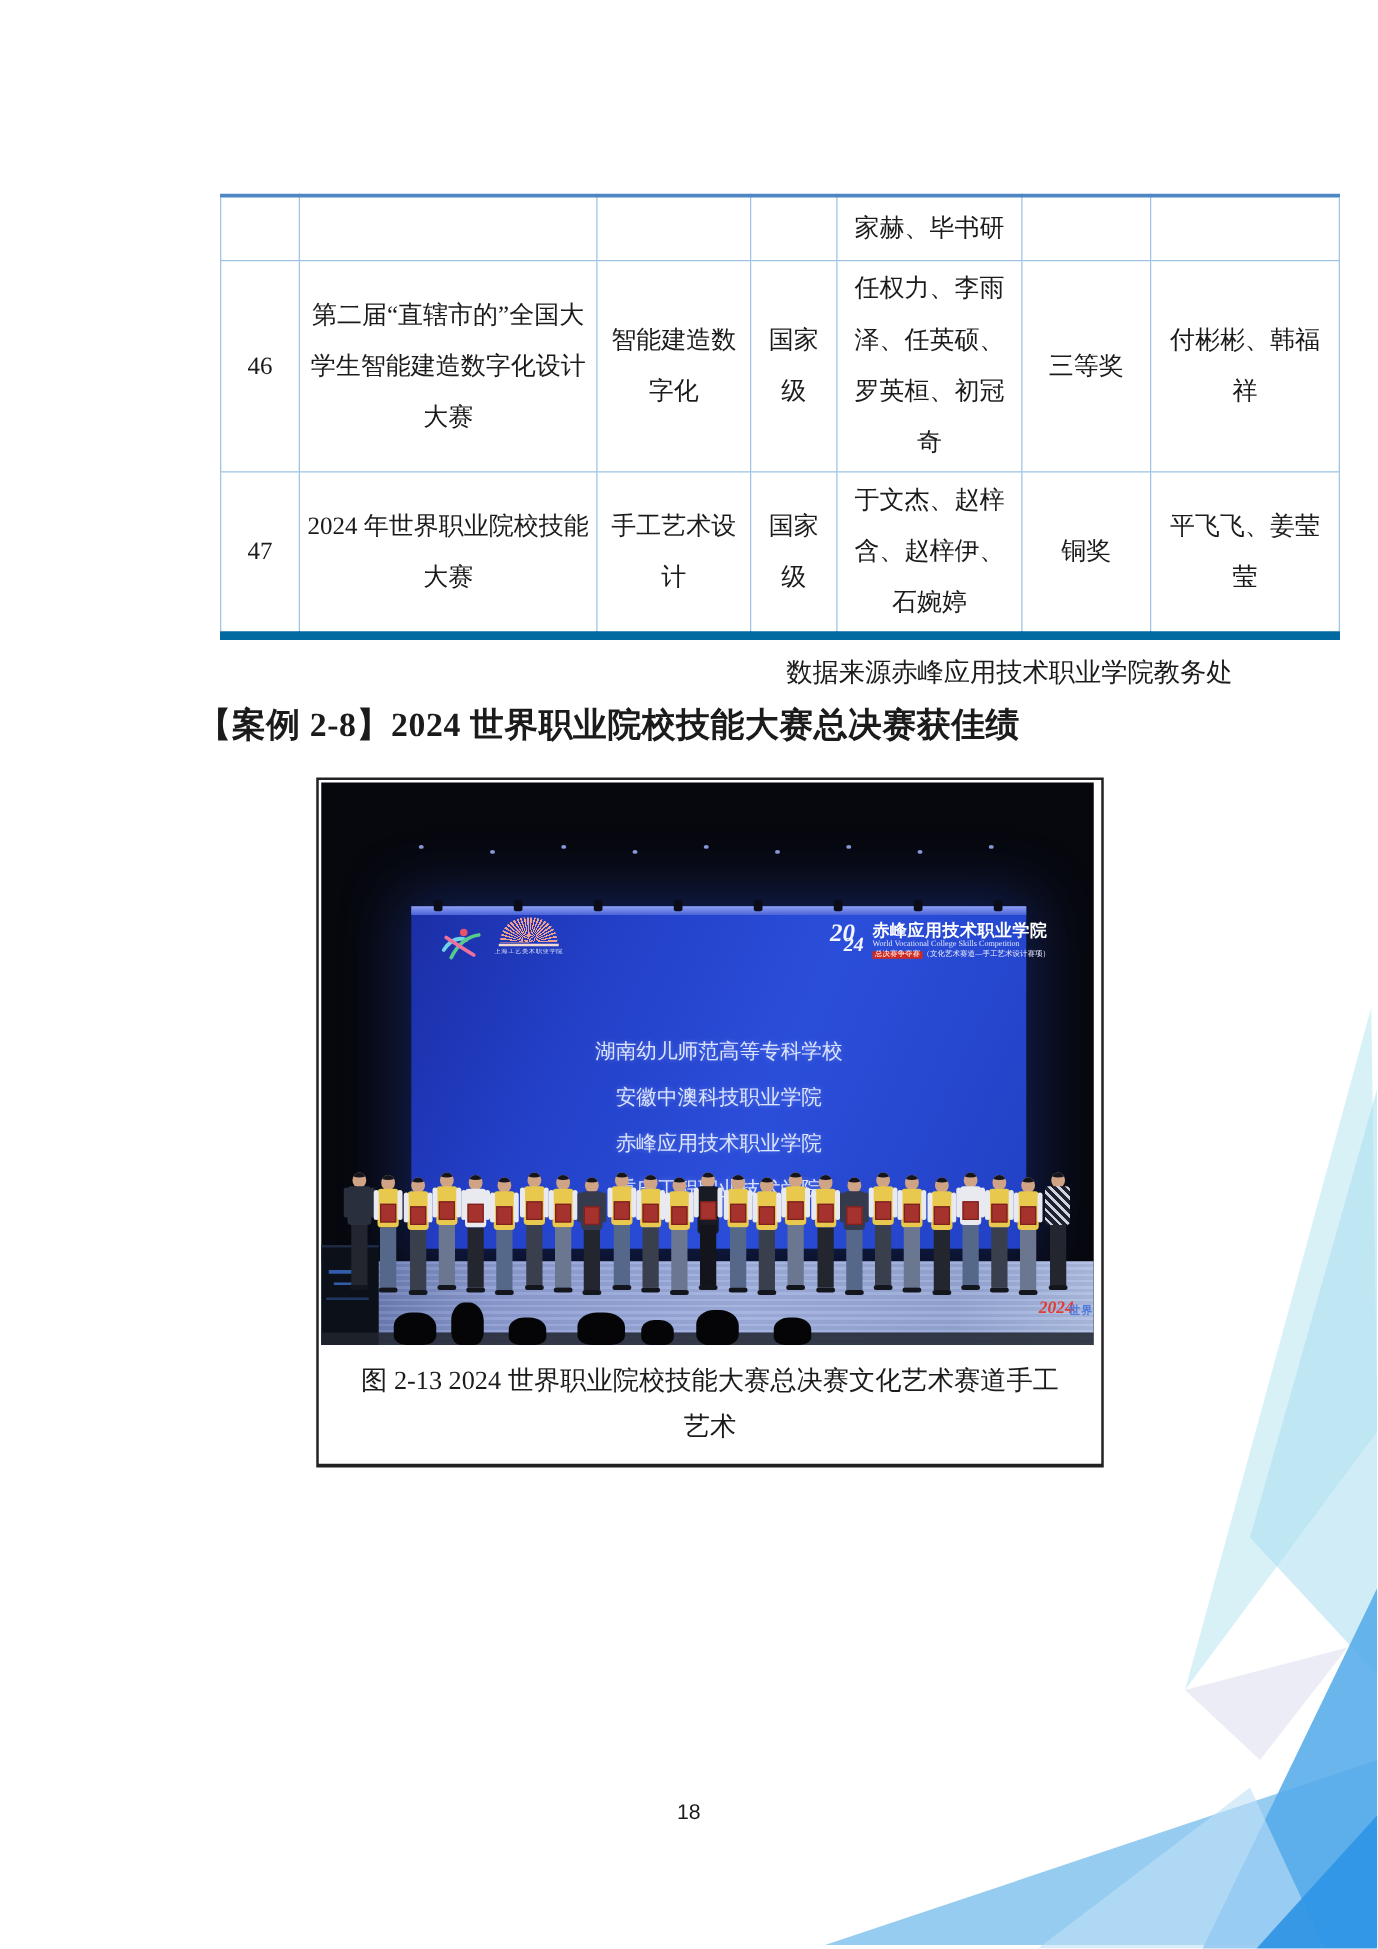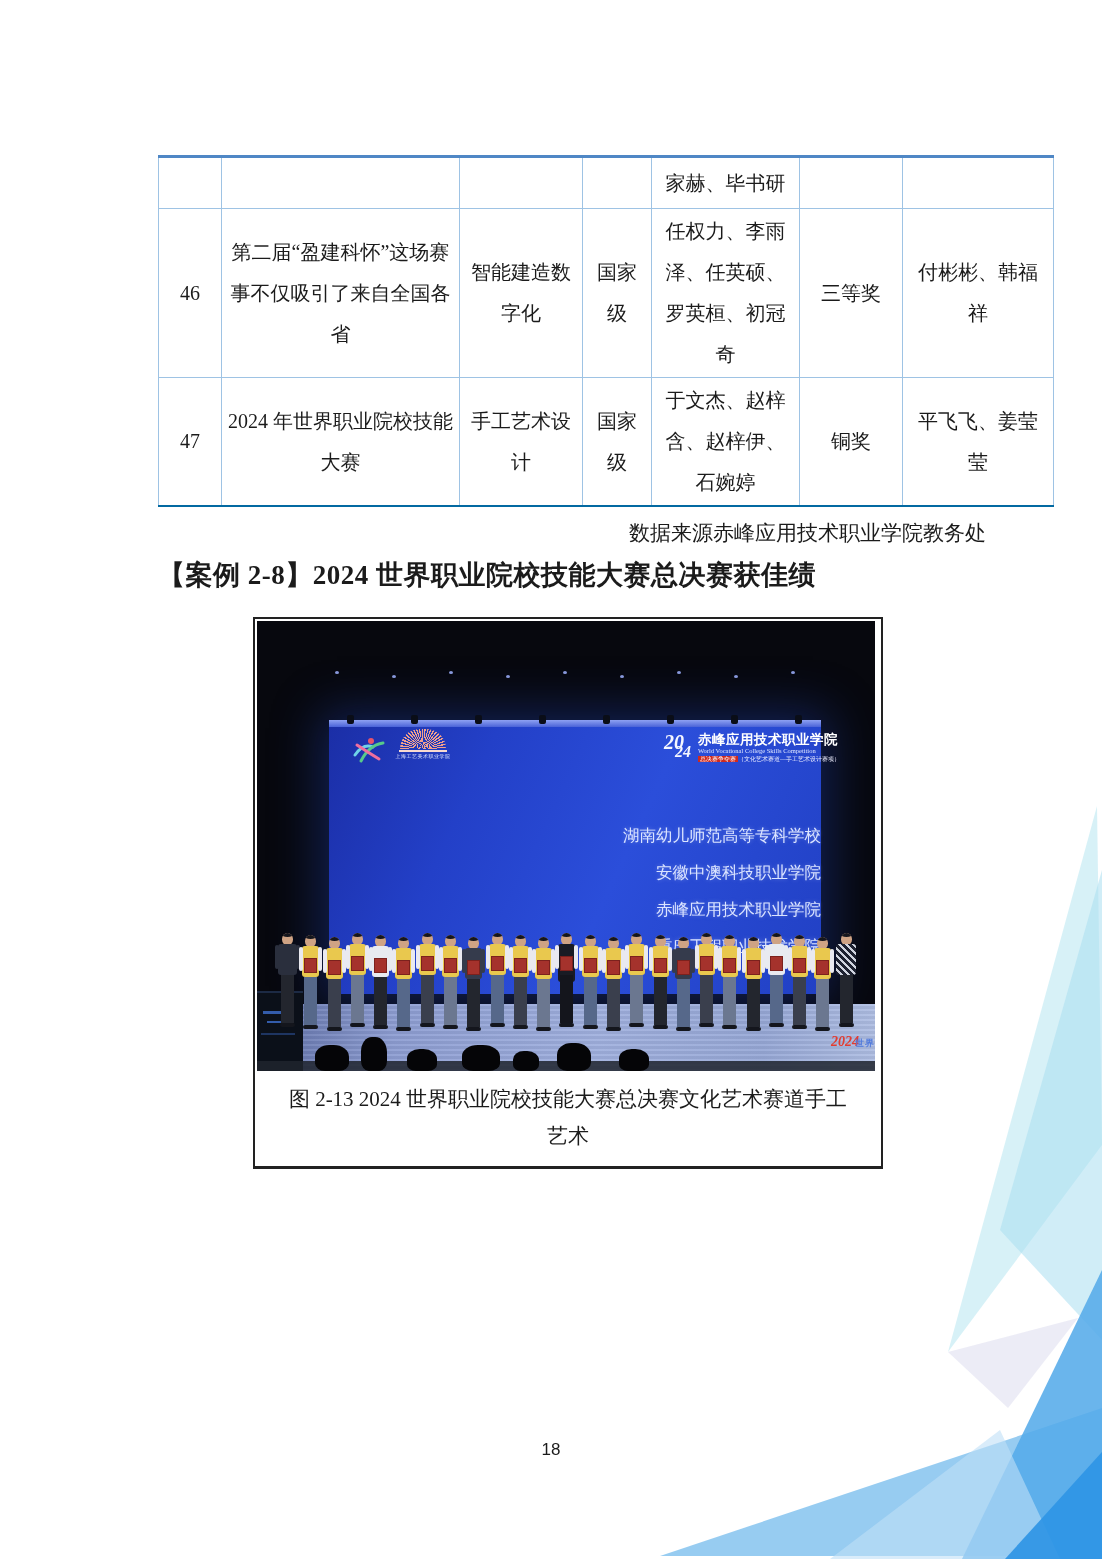--- a/index.html
+++ b/index.html
@@ -4,21 +4,21 @@
 <style>
   html,body{margin:0;padding:0;background:#ffffff;}
   .page{position:relative;width:1102px;height:1559px;background:#fff;overflow:hidden;
         font-family:"Liberation Serif","DejaVu Serif",serif;color:#1b1b1b;}
 
   
   .content{position:absolute;left:158px;top:0;width:828px;}
 
   
   table.awards{border-collapse:collapse;table-layout:fixed;width:812px;margin-top:155px;
-               border-top:3px solid #4f87c5;border-bottom:2px solid #0369a1;}
+               border-top:3px solid #4f87c5;border-bottom:7px solid #0369a1;margin-left:18px;}
   table.awards td{border:1px solid #9ec3e4;text-align:center;vertical-align:middle;
                   font-size:20px;line-height:41px;padding:2px 6px;word-break:break-all;}
   .c-no{width:50px}.c-name{width:225px}.c-cat{width:110px}.c-lvl{width:56px}
   .c-stu{width:135px}.c-awd{width:90px}.c-tch{width:138px}
   tr.r-part{height:52px}tr.r-46{height:124px}tr.r-47{height:121px}
 
   .source-note{margin-top:13px;text-align:right;font-size:21px;line-height:26px;}
 
   .case-heading{margin-top:9px;font-size:27px;font-weight:bold;line-height:40px;letter-spacing:.5px;}
 
@@ -50,21 +50,21 @@
   .yr .y1{position:absolute;left:0;top:0;font-size:20px;line-height:20px;}
   .yr .y2{position:absolute;left:11px;top:12px;font-size:16px;line-height:16px;}
   .event-cn{font-size:13.5px;font-weight:bold;line-height:15px;letter-spacing:.5px;white-space:nowrap;}
   .event-en{font-size:6.5px;line-height:8px;color:#dfe6ff;white-space:nowrap;}
   .event-sub{font-size:6px;line-height:9px;color:#eef;white-space:nowrap;}
   .event-sub .stage{background:#cf2a20;padding:0 2px;color:#fff;}
 
   .award-title{position:absolute;left:0;right:0;top:36px;text-align:center;color:#eef2ff;
                font-size:28px;font-weight:bold;letter-spacing:22px;text-indent:22px;
                text-shadow:0 0 6px rgba(200,215,255,.55);}
-  .schools{position:absolute;left:0;right:0;top:97px;text-align:right;color:#dbe4ff;
+  .schools{position:absolute;left:0;right:0;top:97px;text-align:center;color:#dbe4ff;
            font-size:16.5px;line-height:37px;text-shadow:0 0 4px rgba(190,205,255,.4);}
 
   .floor{position:absolute;left:0;top:383px;width:618px;height:67px;
          background:linear-gradient(90deg,#5f6fa6 0%,#8d9dd2 22%,#a0b0de 55%,#97a8d6 82%,#aebde2 100%);}
   .floor:before{content:"";position:absolute;inset:0;
          background:repeating-linear-gradient(180deg,rgba(255,255,255,.07) 0 2px,rgba(0,0,0,.05) 2px 5px);}
   .stage-edge{position:absolute;left:0;bottom:0;width:618px;height:10px;background:#20242e;opacity:.85;}
 
   .podium{position:absolute;left:0;top:370px;width:46px;height:80px;background:#0b1019;
           border-top:2px solid #1c2a44;}
@@ -125,21 +125,21 @@
         <td class="c-no"></td>
         <td class="c-name"></td>
         <td class="c-cat"></td>
         <td class="c-lvl"></td>
         <td class="c-stu">家赫、毕书研</td>
         <td class="c-awd"></td>
         <td class="c-tch"></td>
       </tr>
       <tr class="r-46">
         <td>46</td>
-        <td>第二届“盈建科怀”这场赛事不仅吸引了来自全国各省</td>
+        <td>第二届“直辖市的”全国大学生智能建造数字化设计大赛</td>
         <td>智能建造数字化</td>
         <td>国家级</td>
         <td>任权力、李雨泽、任英硕、罗英桓、初冠奇</td>
         <td>三等奖</td>
         <td>付彬彬、韩福祥</td>
       </tr>
       <tr class="r-47">
         <td>47</td>
         <td>2024 年世界职业院校技能大赛</td>
         <td>手工艺术设计</td>

